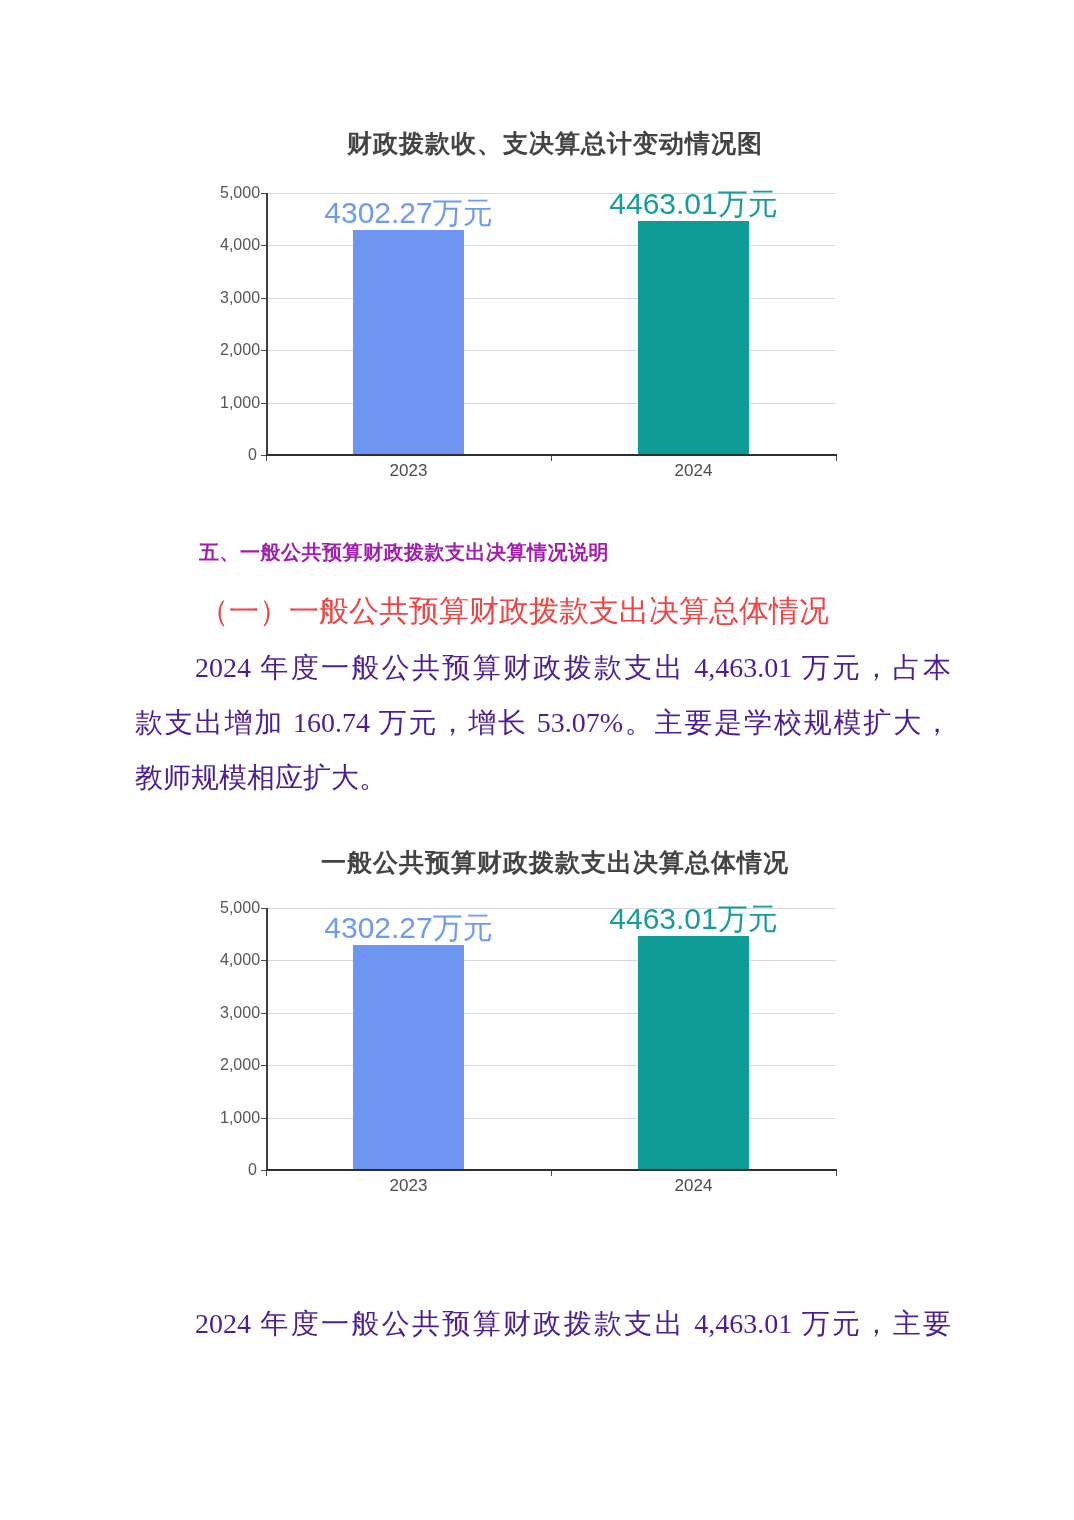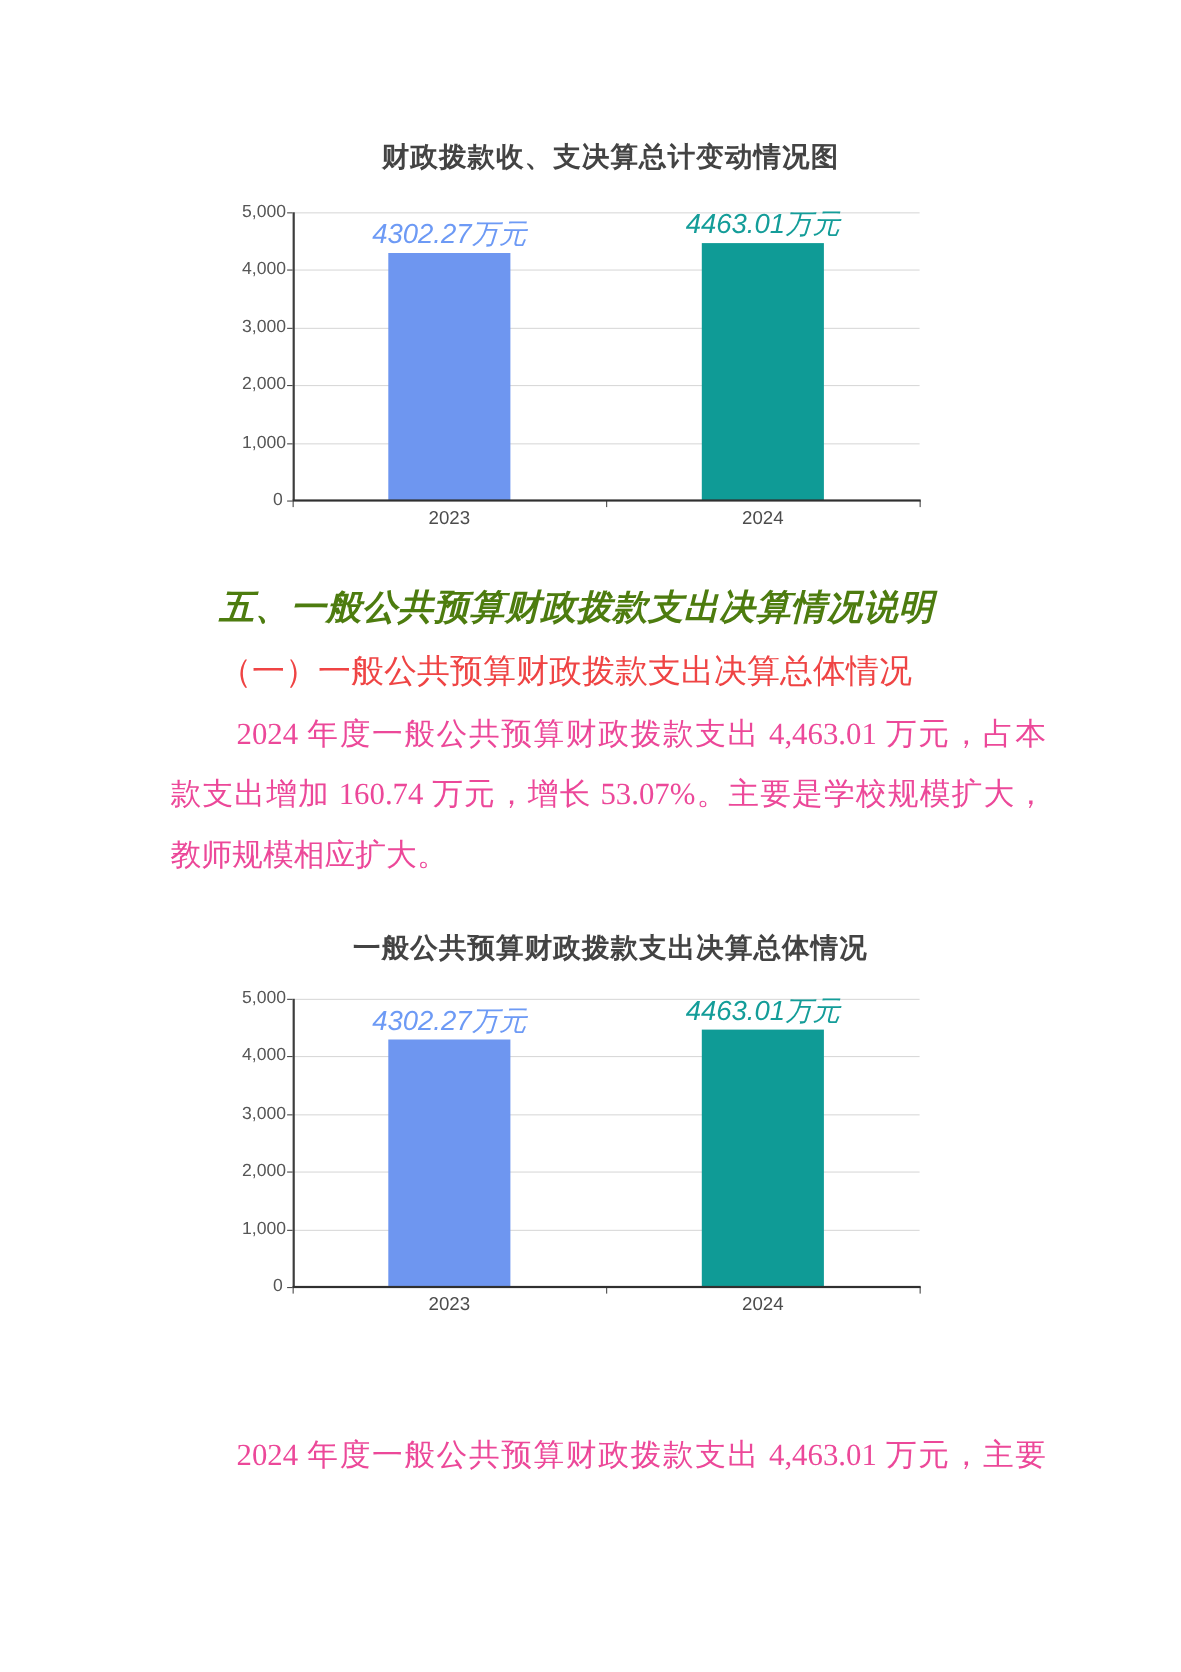--- a/index.html
+++ b/index.html
@@ -31,44 +31,43 @@
   .ylab{
     position:absolute;left:0;width:37px;text-align:right;
     transform:translateY(-50%);
     font-family:"Liberation Sans", sans-serif;
     font-size:16px;color:#565656;white-space:nowrap;
   }
   .bar{position:absolute;bottom:0;width:111px;}
   .blab{
     position:absolute;transform:translateX(-50%);
     font-family:"Liberation Sans", sans-serif;
-    font-size:25px;white-space:nowrap;line-height:26px;font-style:italic;
+    font-size:30px;white-space:nowrap;line-height:26px;
   }
   .xlab{
     position:absolute;top:268px;width:120px;text-align:center;
     font-family:"Liberation Sans", sans-serif;
     font-size:17px;color:#4c4c4c;
   }
   
   .h-main{
     position:absolute;left:199px;
     font-family:"Liberation Sans", sans-serif;
-    font-weight:bold;font-size:32px;line-height:36px;
-    color:#4d7c0f;letter-spacing:0.5px;white-space:nowrap;font-style:italic;
+    font-weight:bold;font-size:20px;line-height:36px;
+    color:#a21caf;letter-spacing:0.5px;white-space:nowrap;
   }
   .h-sub{
     position:absolute;left:199px;
     font-size:30px;line-height:36px;color:#ef4444;
     white-space:nowrap;word-break:keep-all;
   }
   .para{position:absolute;left:135px;width:816px;}
   .pline{
-    font-size:28px;line-height:55px;color:#ec4899;
+    font-size:28px;line-height:55px;color:#4c1d95;
     word-break:keep-all;
-    margin-left:20px;
   }
   .jl{text-align:justify;text-align-last:justify;}
   .indent{padding-left:60px;}
   .single{line-height:44px;}
 </style>
 </head>
 <body>
 
 <div class="page">
 

